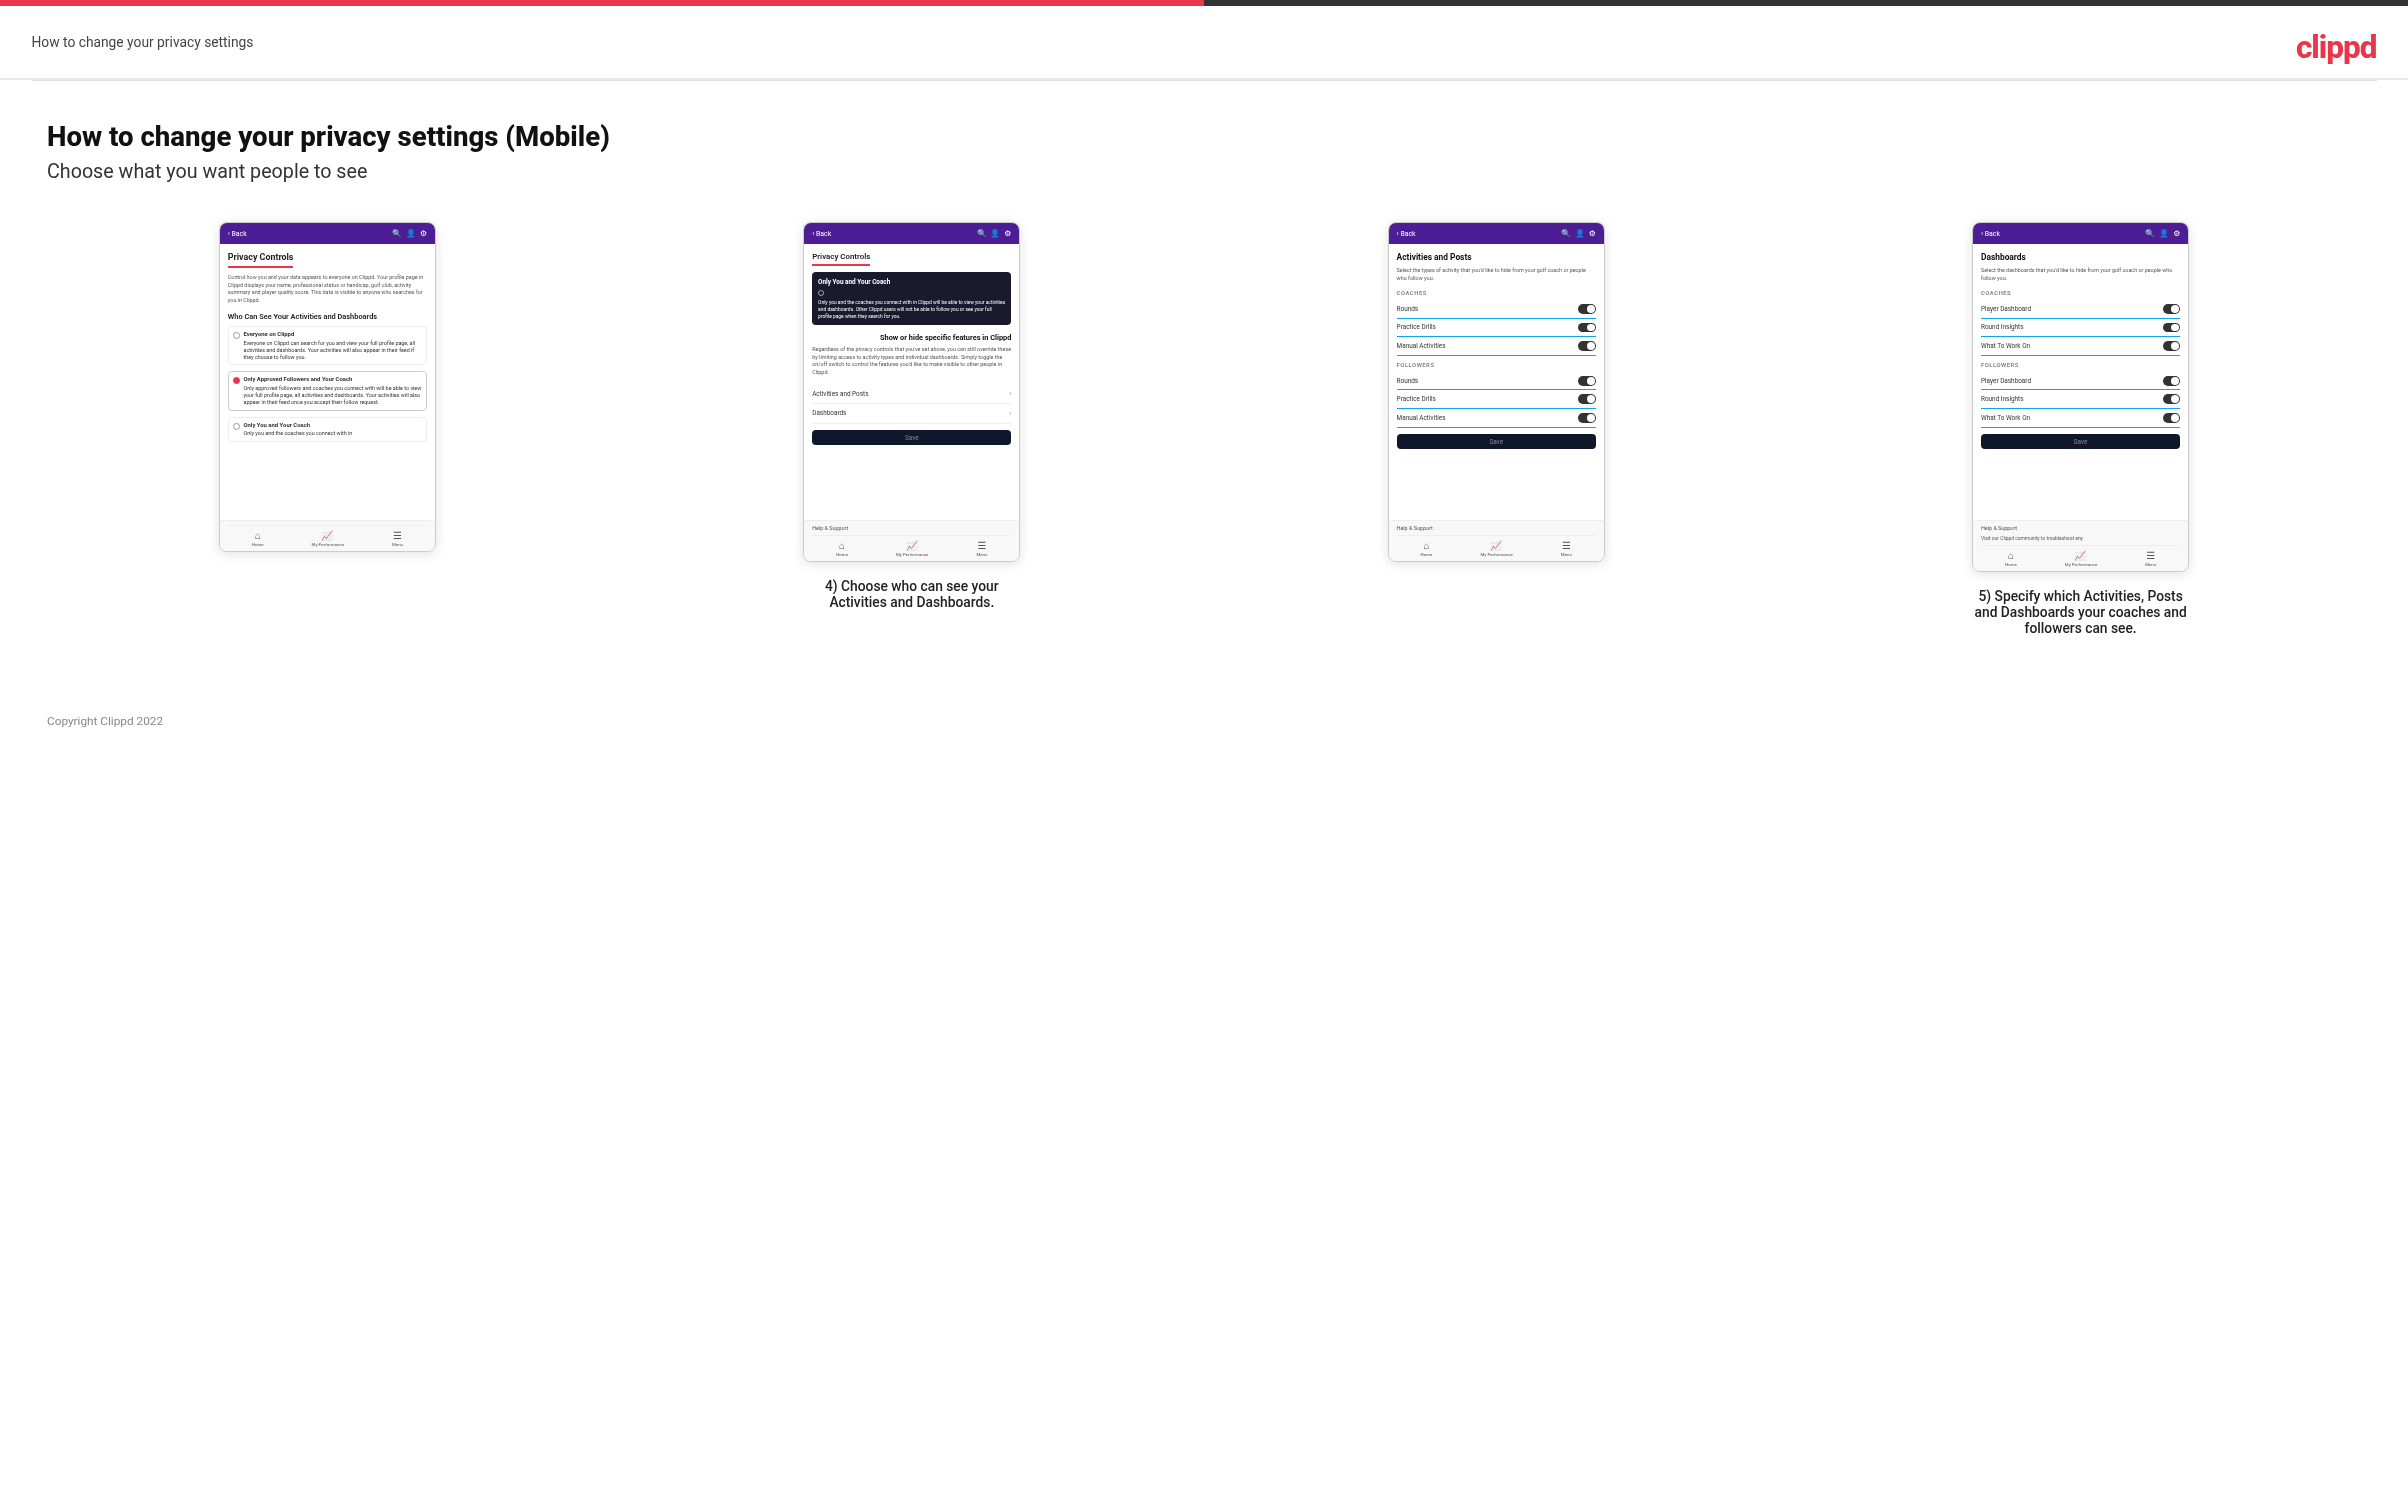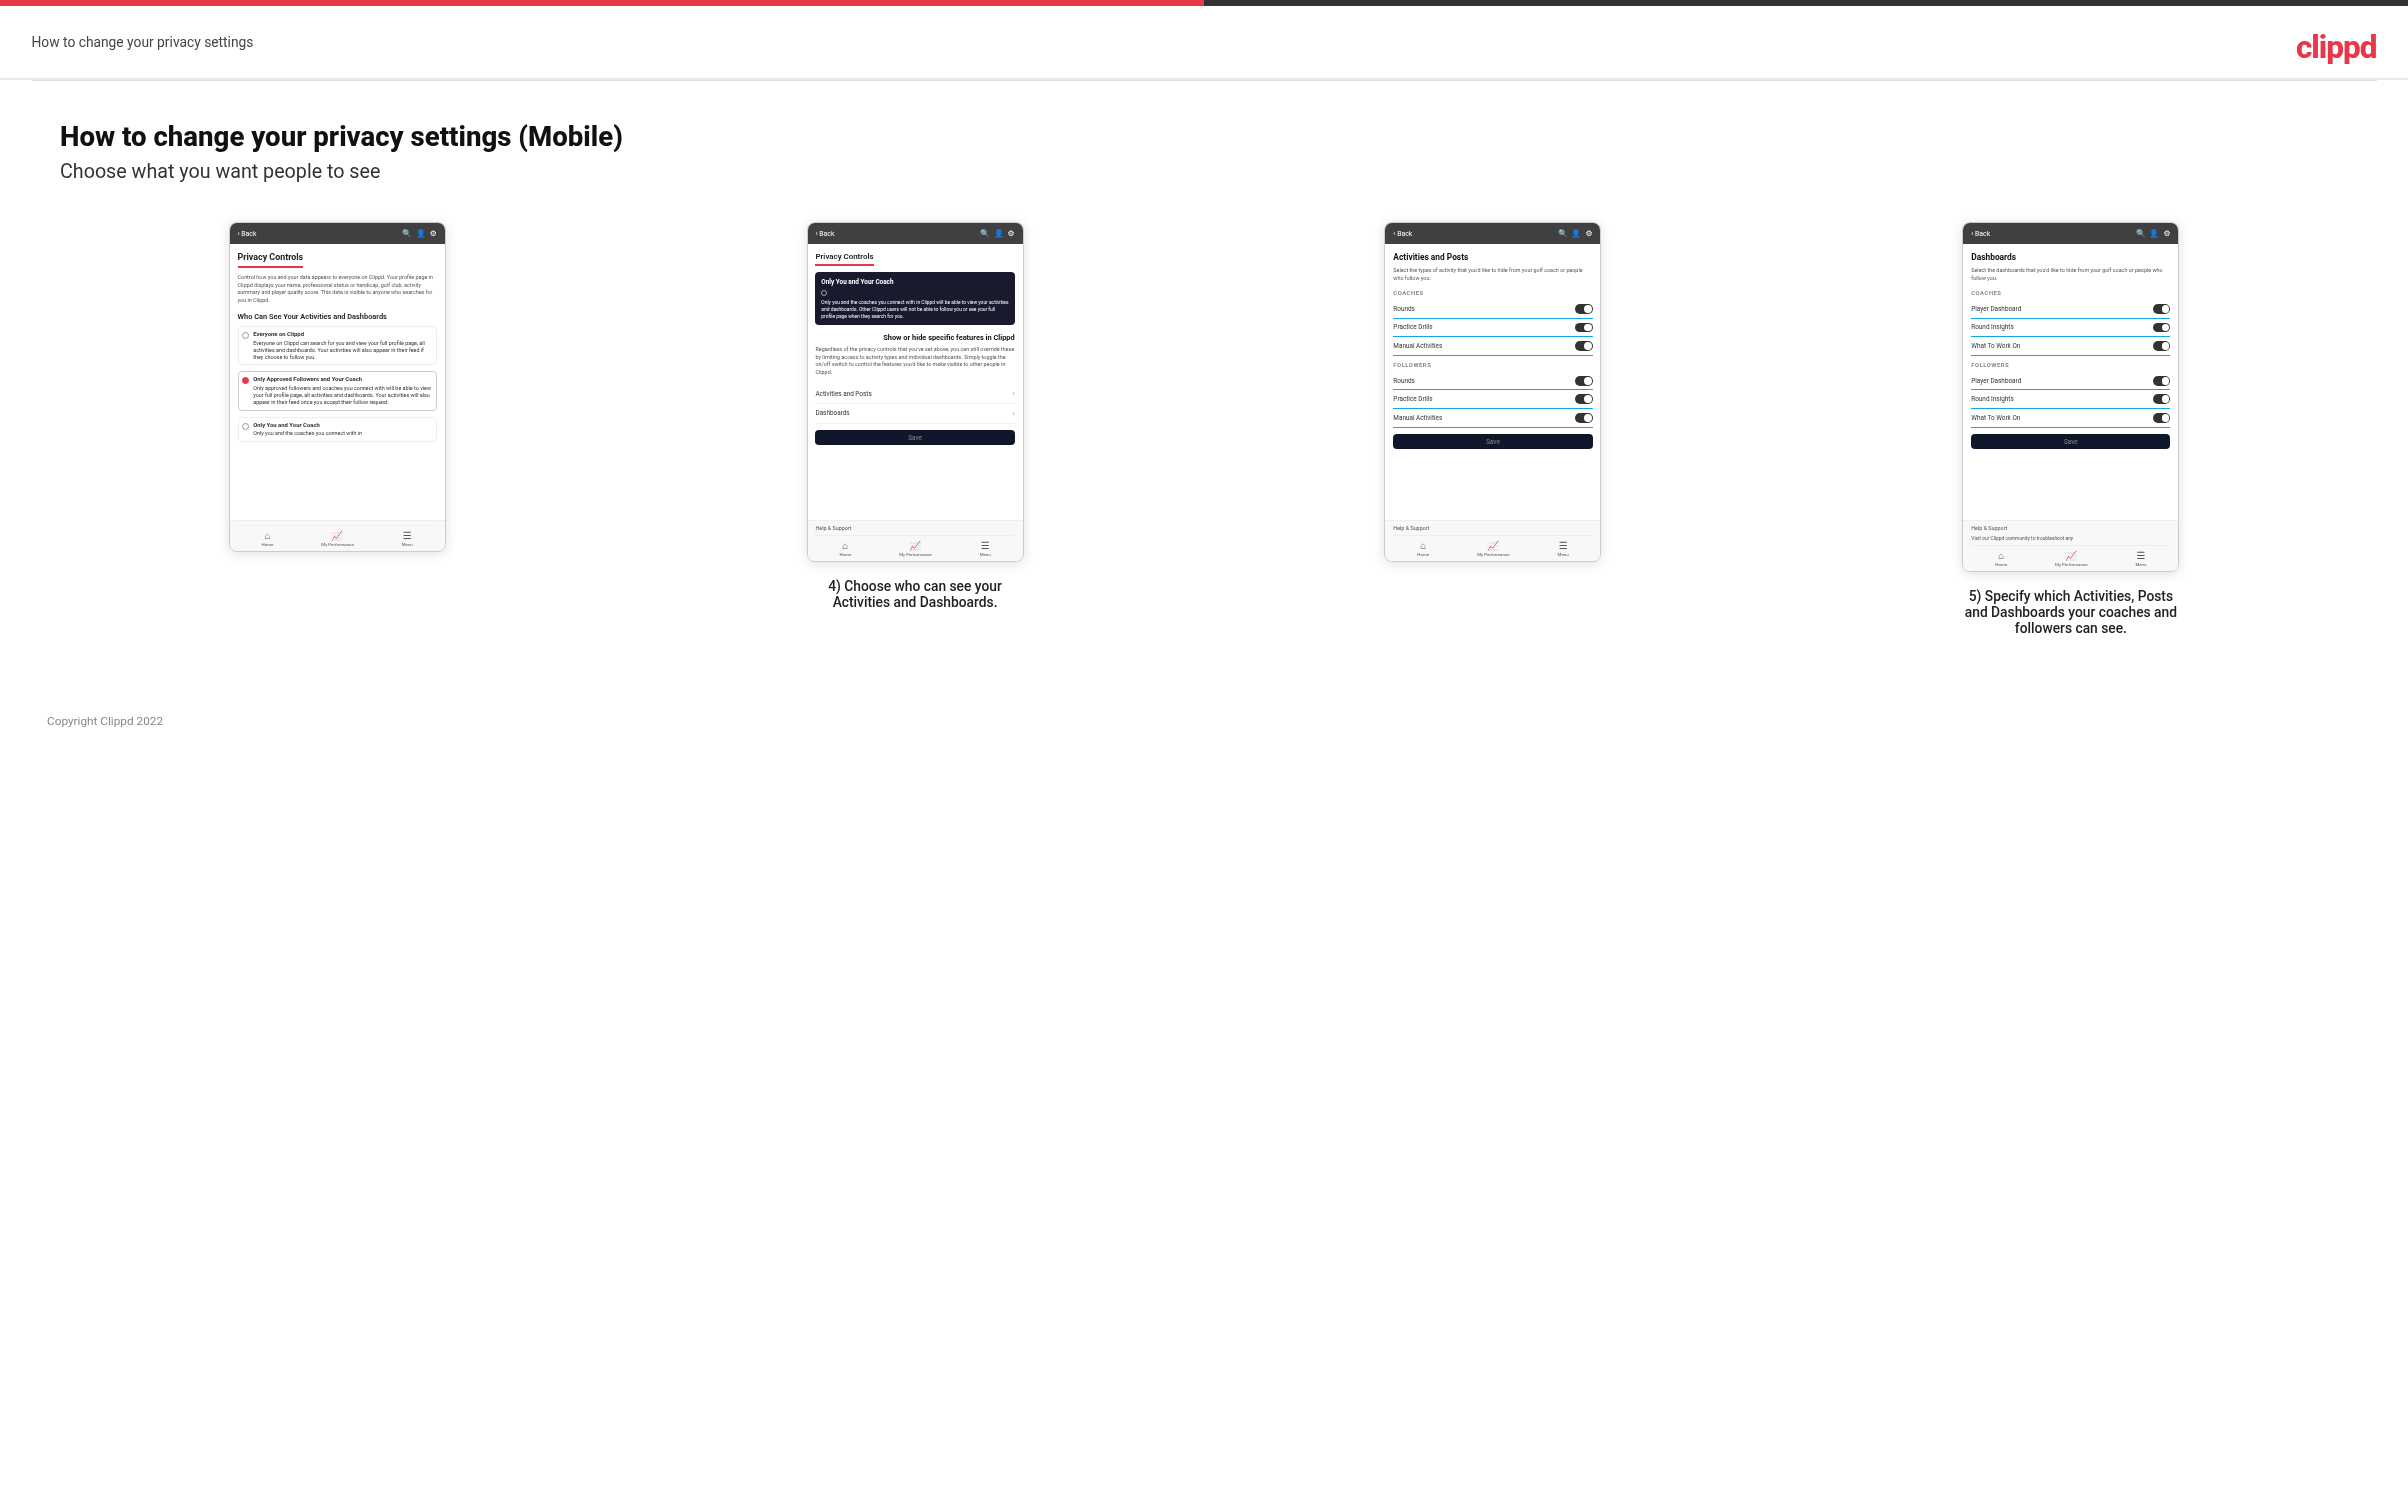--- a/index.html
+++ b/index.html
@@ -40,21 +40,21 @@
 
     
     .divider {
       height: 1px;
       background: #e0e0e0;
       margin: 0 31.5px;
     }
 
     
     .main-content {
-      padding: 39px 60px 59px;
+      padding: 39px 47px 59px;
     }
 
     .page-heading {
       font-size: 27.6px;
       font-weight: 800;
       color: #111;
       margin-bottom: 7.9px;
     }
 
     .page-subheading {
@@ -85,21 +85,21 @@
       background: #fff;
       border: 1px solid #ccc;
       border-radius: 7.9px;
       overflow: hidden;
       box-shadow: 0 2px 11.8px rgba(0,0,0,0.12);
       font-size: 6.9px;
     }
 
     
     .phone-header {
-      background: #404040;
+      background: #4c1d95;
       color: #fff;
       padding: 5.9px 7.9px;
       display: flex;
       align-items: center;
       justify-content: space-between;
       font-size: 6.9px;
     }
     .phone-header .back-btn {
       color: #fff;
       font-size: 6.9px;

